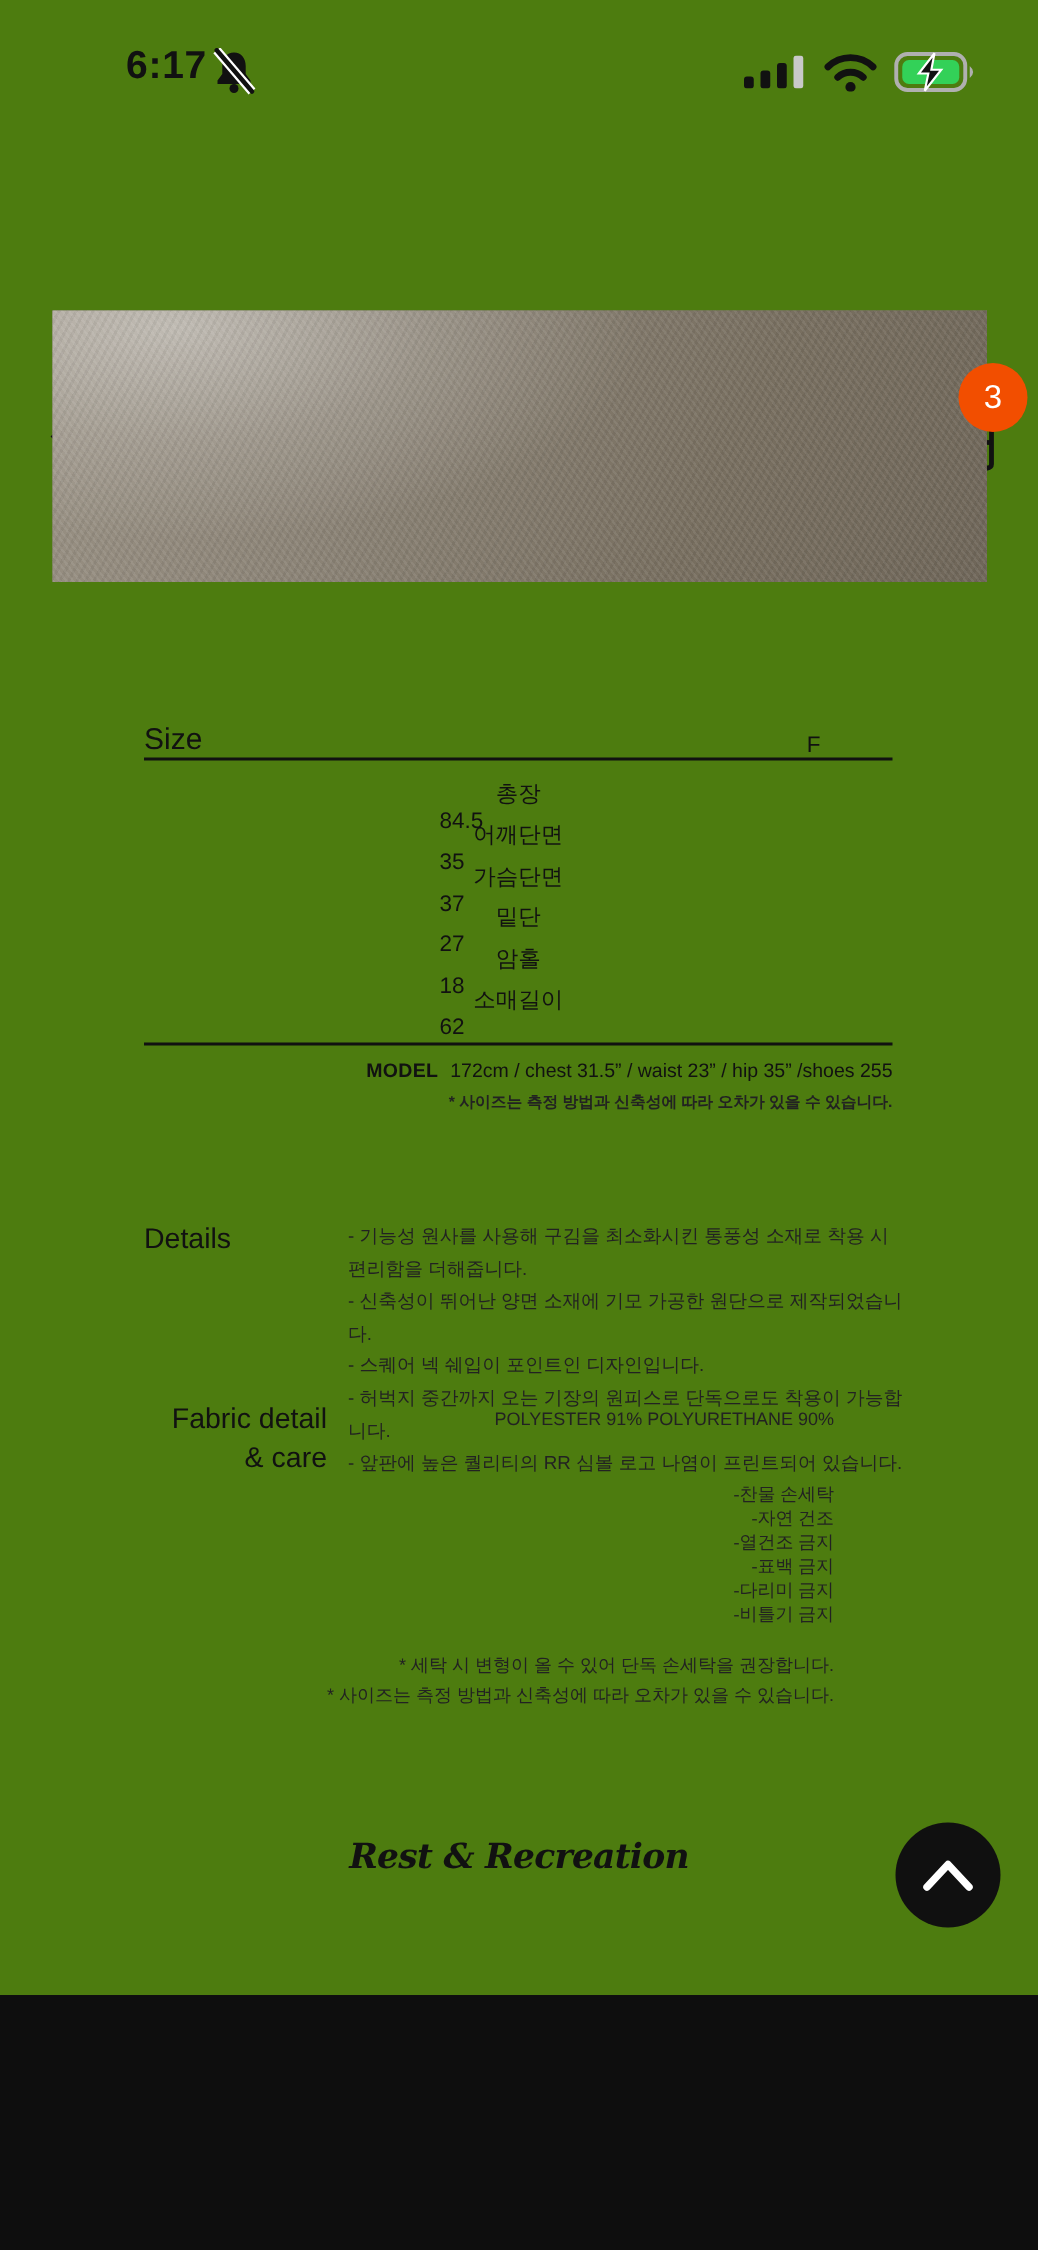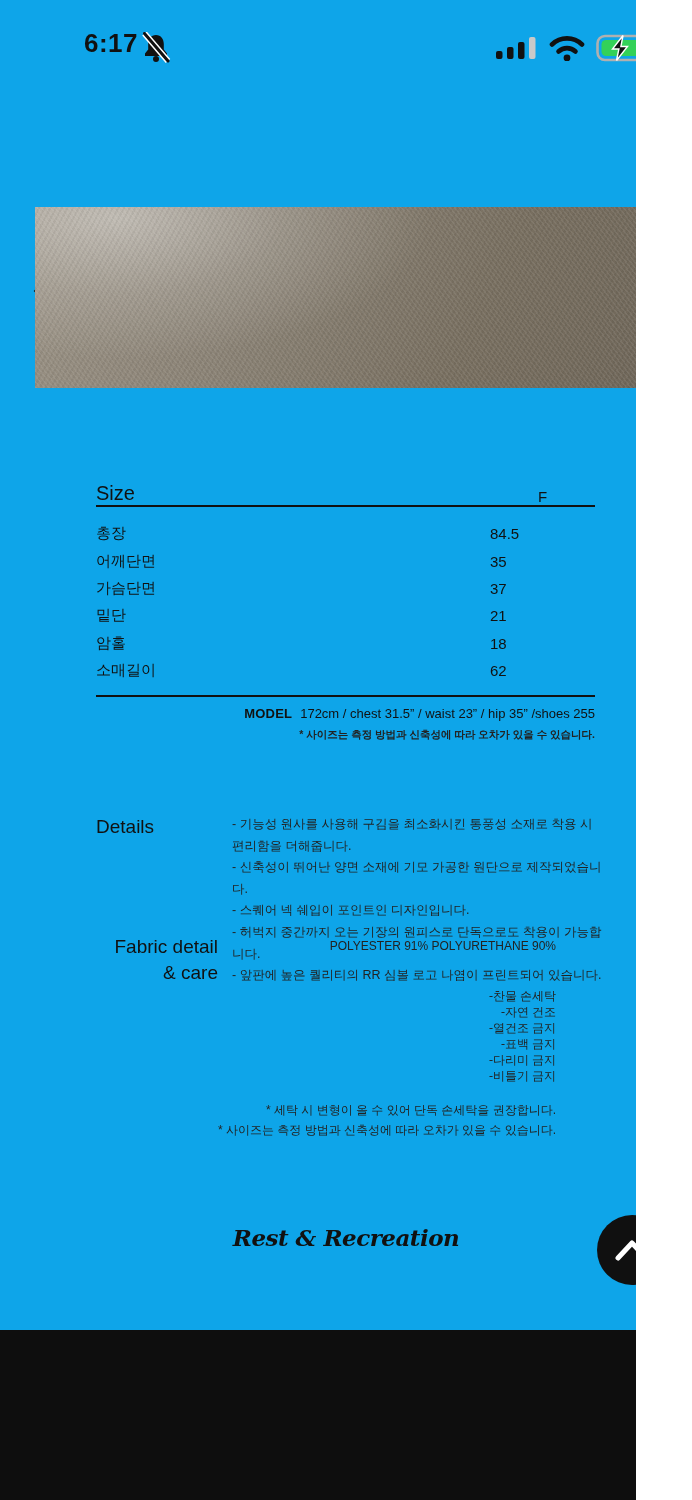--- a/index.html
+++ b/index.html
@@ -1,16 +1,16 @@
 <!DOCTYPE html>
 <html><head>
 <meta charset="utf-8">
 <style>
   html,body{margin:0;padding:0;background:#fff;}
-  #screen{position:relative;width:636px;height:1500px;background:#0ea5e9;overflow:hidden;
+  #screen{position:relative;width:692px;height:1500px;background:#4d7c0f;overflow:hidden;
           font-family:"Liberation Sans",sans-serif;color:#111;}
 
   
   .statusbar{position:absolute;top:0;left:0;width:692px;height:92px;}
   .time{position:absolute;left:84px;top:28px;font-size:26px;font-weight:700;letter-spacing:.5px;}
   .bell{position:absolute;left:141px;top:32px;}
   .sb-right{position:absolute;right:40px;top:34px;display:flex;align-items:center;gap:11px;}
 
   
   .navbar{position:absolute;top:128px;left:0;width:692px;height:74px;}
@@ -30,21 +30,21 @@
       radial-gradient(90% 140% at 13% 6%, rgba(255,255,255,.40) 0%, rgba(255,255,255,.14) 30%, rgba(255,255,255,0) 56%),
       linear-gradient(115deg, #9b9386 0%, #8b8376 35%, #786f60 70%, #6f6659 100%);}
 
   
   .size-section{position:absolute;left:96px;top:482px;width:499px;}
   .size-header{display:flex;align-items:flex-end;justify-content:space-between;
                padding-bottom:0;border-bottom:2px solid #111;}
   .size-title{font-size:20px;color:#111;}
   .size-col{width:105px;text-align:center;font-size:15px;}
   .size-rows{padding:13px 0 11px 0;border-bottom:2px solid #111;}
-  .size-row{display:flex;align-items:center;justify-content:space-between;height:27.4px;font-size:15px;}
+  .size-row{display:flex;align-items:center;justify-content:space-between;height:27.4px;font-size:15px;flex-direction:column;}
   .size-row .val{width:105px;text-align:left;}
   .model-line{margin-top:9px;text-align:right;font-size:13px;color:#111;}
   .model-line b{font-weight:700;margin-right:8px;letter-spacing:.2px;}
   .size-note{margin-top:7px;text-align:right;font-size:10.5px;font-weight:600;color:#222;}
 
   
   .details-section{position:absolute;left:96px;top:814px;width:510px;display:flex;gap:14px;}
   .sec-heading{width:122px;flex:0 0 122px;font-size:19px;color:#111;line-height:26px;}
   .detail-list{font-size:12.5px;line-height:21.6px;color:#222;}
 
@@ -152,21 +152,21 @@
       <div class="size-row">
         <span>어깨단면</span>
         <span class="val">35</span>
       </div>
       <div class="size-row">
         <span>가슴단면</span>
         <span class="val">37</span>
       </div>
       <div class="size-row">
         <span>밑단</span>
-        <span class="val">21</span>
+        <span class="val">27</span>
       </div>
       <div class="size-row">
         <span>암홀</span>
         <span class="val">18</span>
       </div>
       <div class="size-row">
         <span>소매길이</span>
         <span class="val">62</span>
       </div>
     </div>

